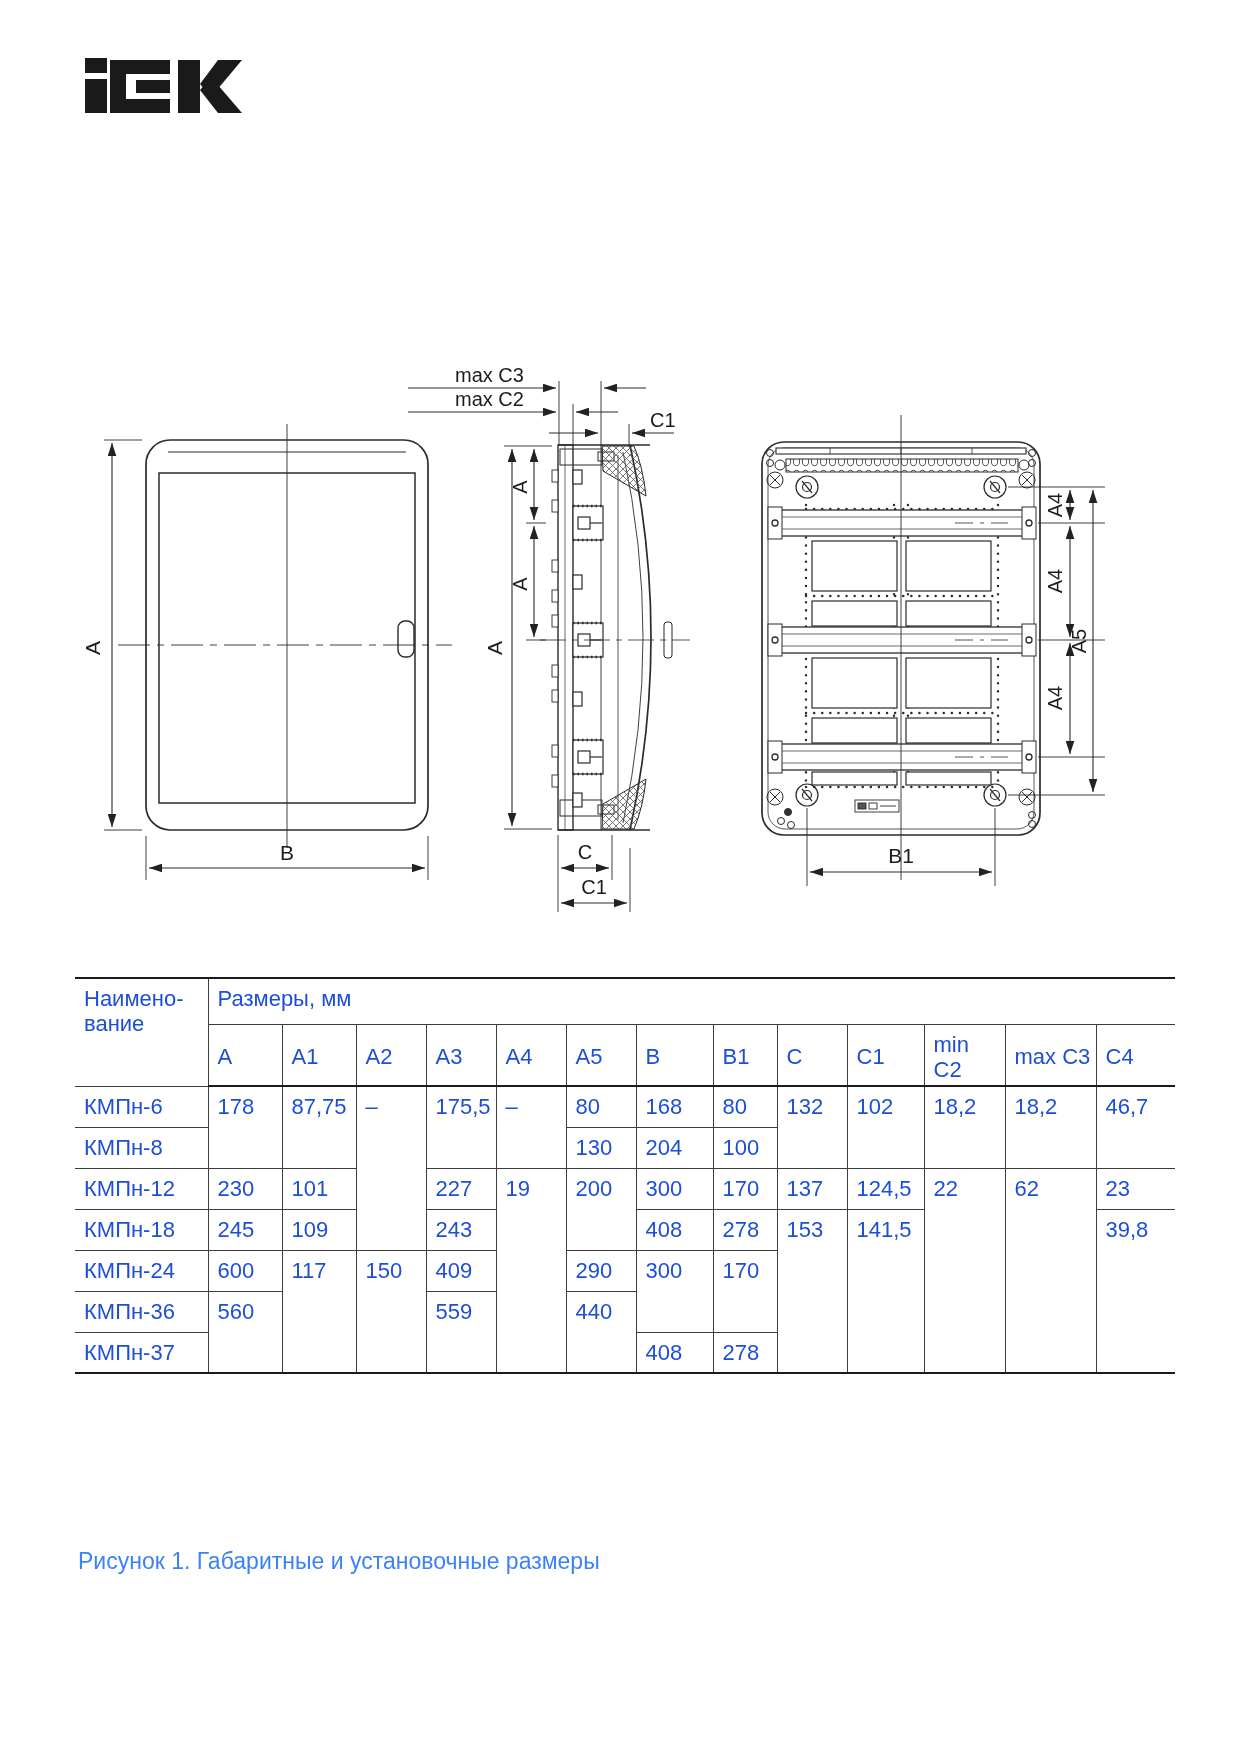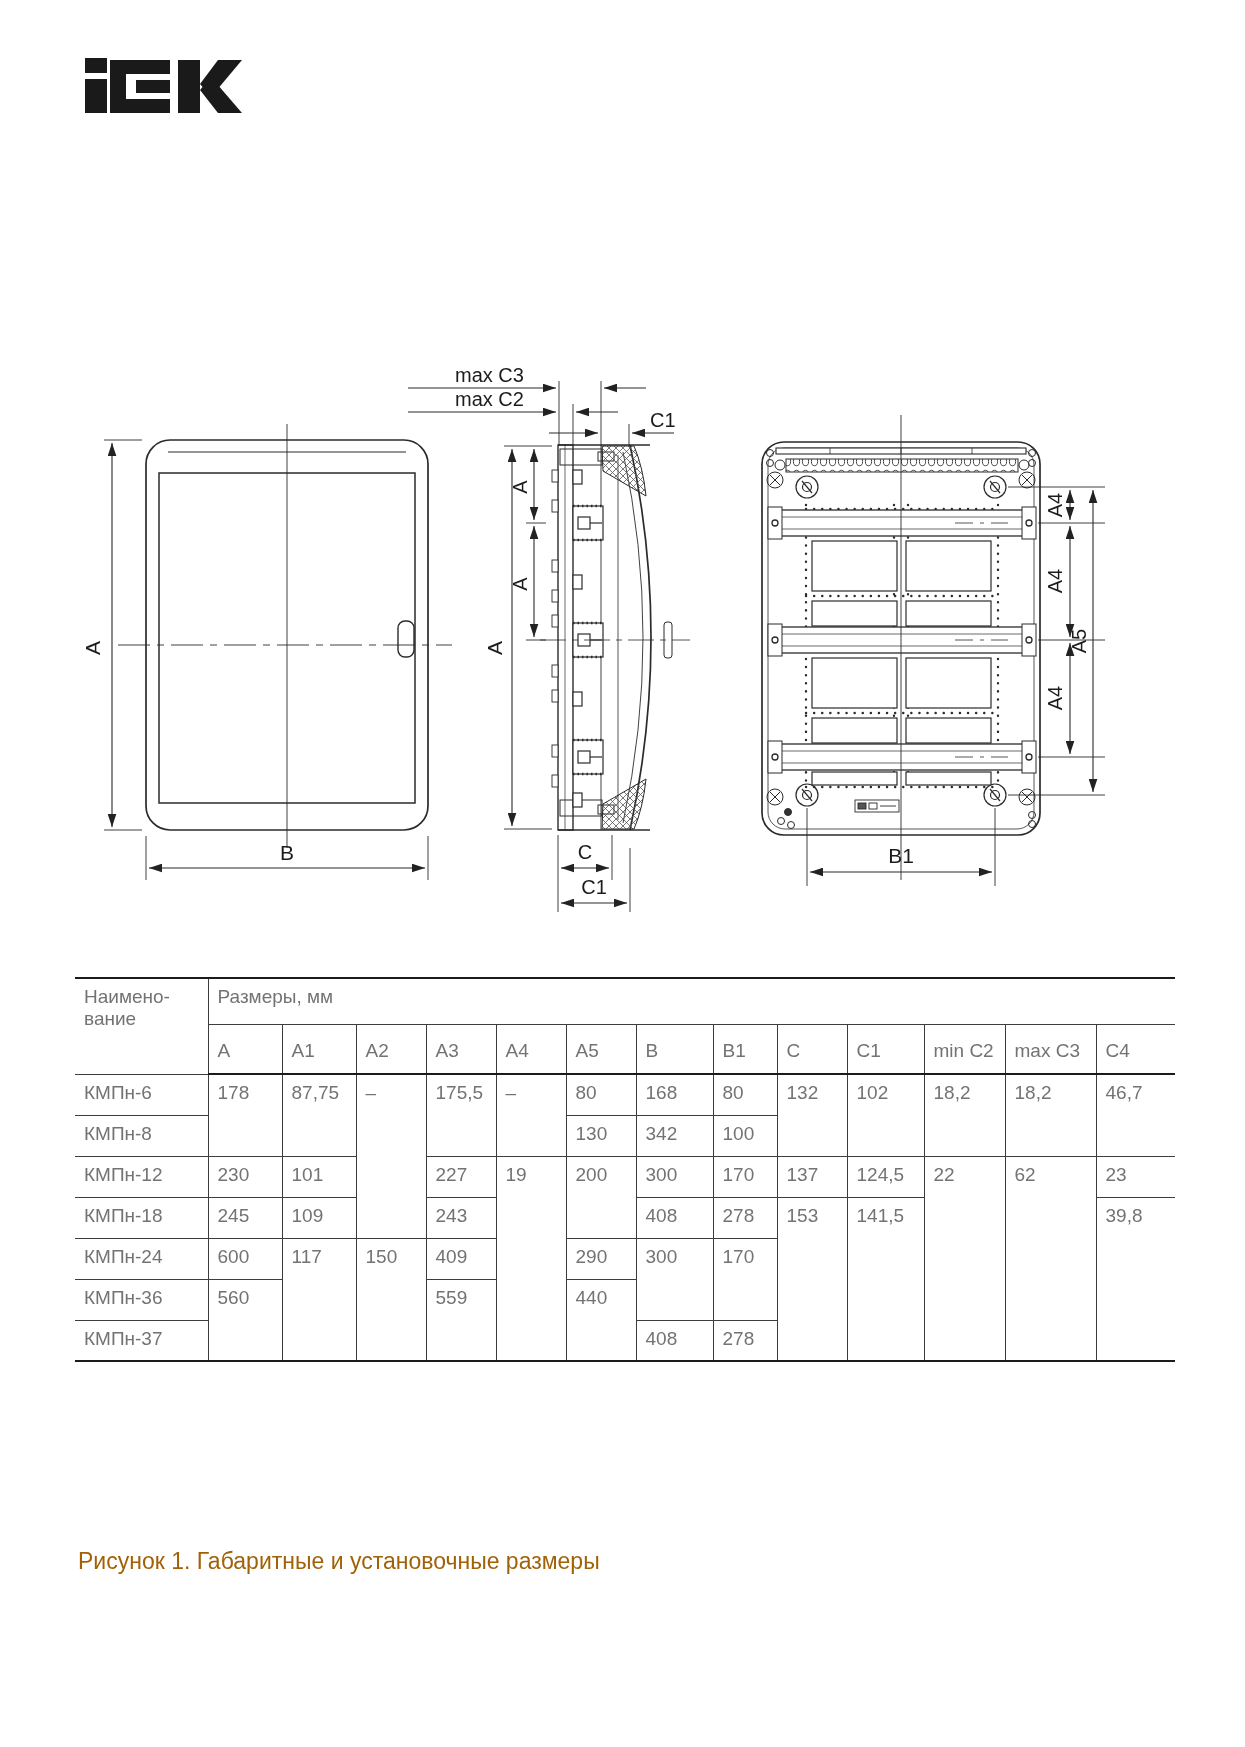--- a/index.html
+++ b/index.html
@@ -3,33 +3,33 @@
 <meta charset="utf-8">
 <style>
   html,body{margin:0;padding:0;background:#e8e8e8;}
   .page{position:relative;width:1245px;height:1747px;background:#ffffff;margin:0 auto;
         font-family:"Liberation Sans", sans-serif;color:#111;overflow:hidden;}
   svg text{font-family:"Liberation Sans", sans-serif;fill:#1c1c1c;}
   .art{position:absolute;left:0;top:0;}
 
   
   table.dims{position:absolute;left:75px;top:977px;width:1100px;border-collapse:collapse;
-             table-layout:fixed;font-size:19px;color:#737373;
+             table-layout:fixed;font-size:22px;color:#1d4ed8;
              border-top:2.5px solid #1b1b1b;border-bottom:2.5px solid #1b1b1b;}
   table.dims th, table.dims td{border:1.5px solid #3c3c3c;font-weight:normal;text-align:left;
              vertical-align:top;padding:7px 4px 3px 9px;line-height:1.15;}
   table.dims tr > *:first-child{border-left:none;}
   table.dims tr > *:last-child{border-right:none;}
   table.dims tr.h1{height:46px;}
   table.dims tr.sub{height:50px;}
   table.dims tr.sub th{vertical-align:middle;border-bottom:2.5px solid #1b1b1b;}
   th.name-h{white-space:pre-line;vertical-align:top;border-bottom:2.5px solid #1b1b1b;}
   table.dims tbody tr{height:41px;margin-top:15px;}
 
-  .caption{position:absolute;left:78px;top:1548px;font-size:23px;color:#a16207;}
+  .caption{position:absolute;left:78px;top:1548px;font-size:23px;color:#3b82f6;}
 </style>
 </head>
 <body>
 
 <div class="page">
 
 <svg class="art" width="1245" height="1747" viewBox="0 0 1245 1747">
   <defs>
     <marker id="ar" viewBox="0 0 12 8" refX="12" refY="4" markerWidth="13" markerHeight="9" orient="auto-start-reverse" markerUnits="userSpaceOnUse">
       <path d="M0 0 L12 4 L0 8 Z" fill="#222"></path>
@@ -346,21 +346,21 @@
       <td>80</td>
       <td rowspan="2">132</td>
       <td rowspan="2">102</td>
       <td rowspan="2">18,2</td>
       <td rowspan="2">18,2</td>
       <td rowspan="2">46,7</td>
     </tr>
     <tr>
       <td>КМПн-8</td>
       <td>130</td>
-      <td>342</td>
+      <td>204</td>
       <td>100</td>
     </tr>
     <tr>
       <td>КМПн-12</td>
       <td>230</td>
       <td>101</td>
       <td>227</td>
       <td rowspan="5">19</td>
       <td rowspan="2">200</td>
       <td>300</td>

